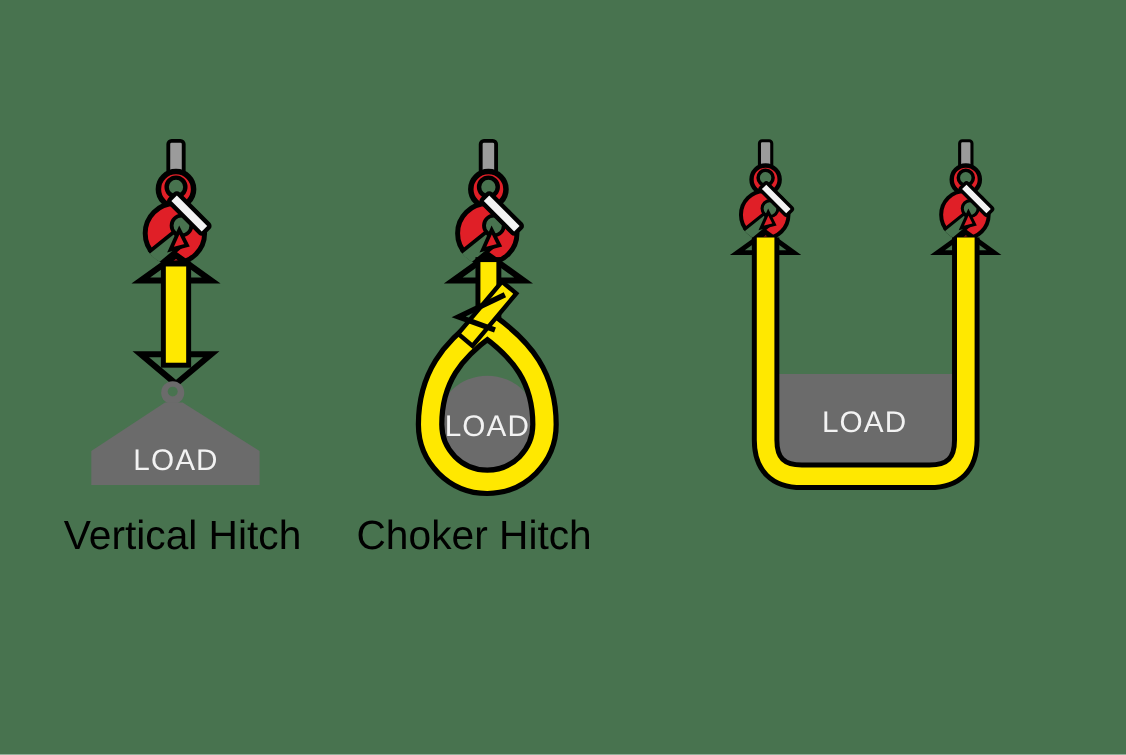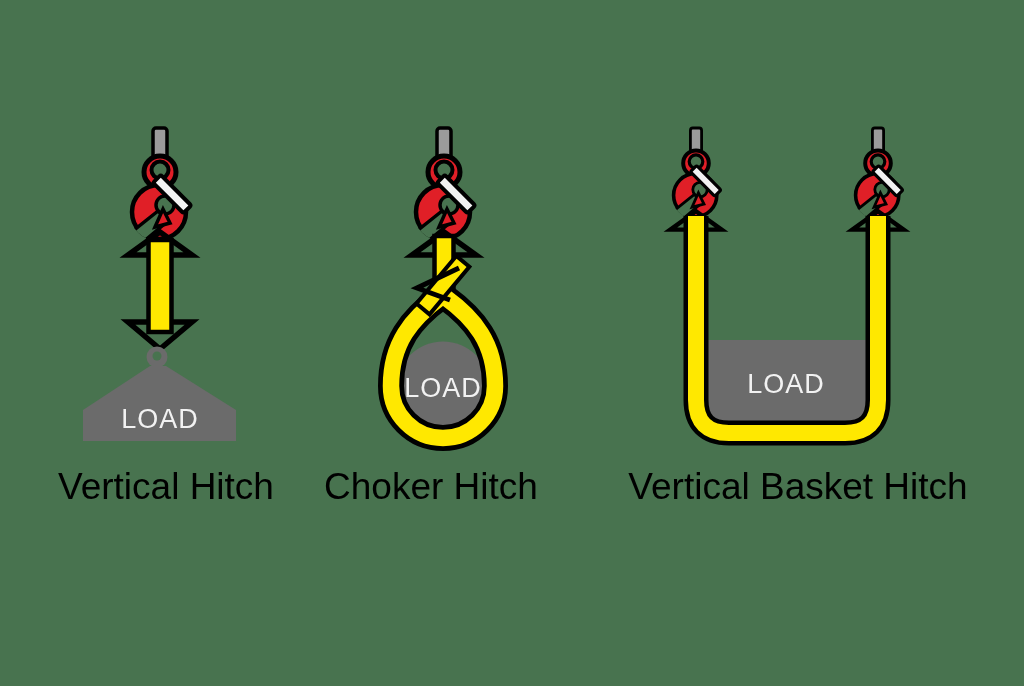--- a/index.html
+++ b/index.html
@@ -82,15 +82,14 @@
       <path d="M696,216 L696,400 Q696,433 729,433 L845,433 Q878,433 878,400 L878,216" class="band-over" stroke-width="16"></path>
     </g>
   </svg>
 
   <div class="load-label" style="left:160px;top:419px;">LOAD</div>
   <div class="load-label" style="left:443px;top:388px;">LOAD</div>
   <div class="load-label" style="left:786px;top:384px;">LOAD</div>
 
   <div class="caption" style="left:166px;top:487px;">Vertical Hitch</div>
   <div class="caption" style="left:431px;top:487px;text-align:center;">Choker Hitch</div>
-  <div class="caption" style="left:798px;top:487px;">Vertical Basket Hitch</div>
 
 </div>
 
 </body></html>

